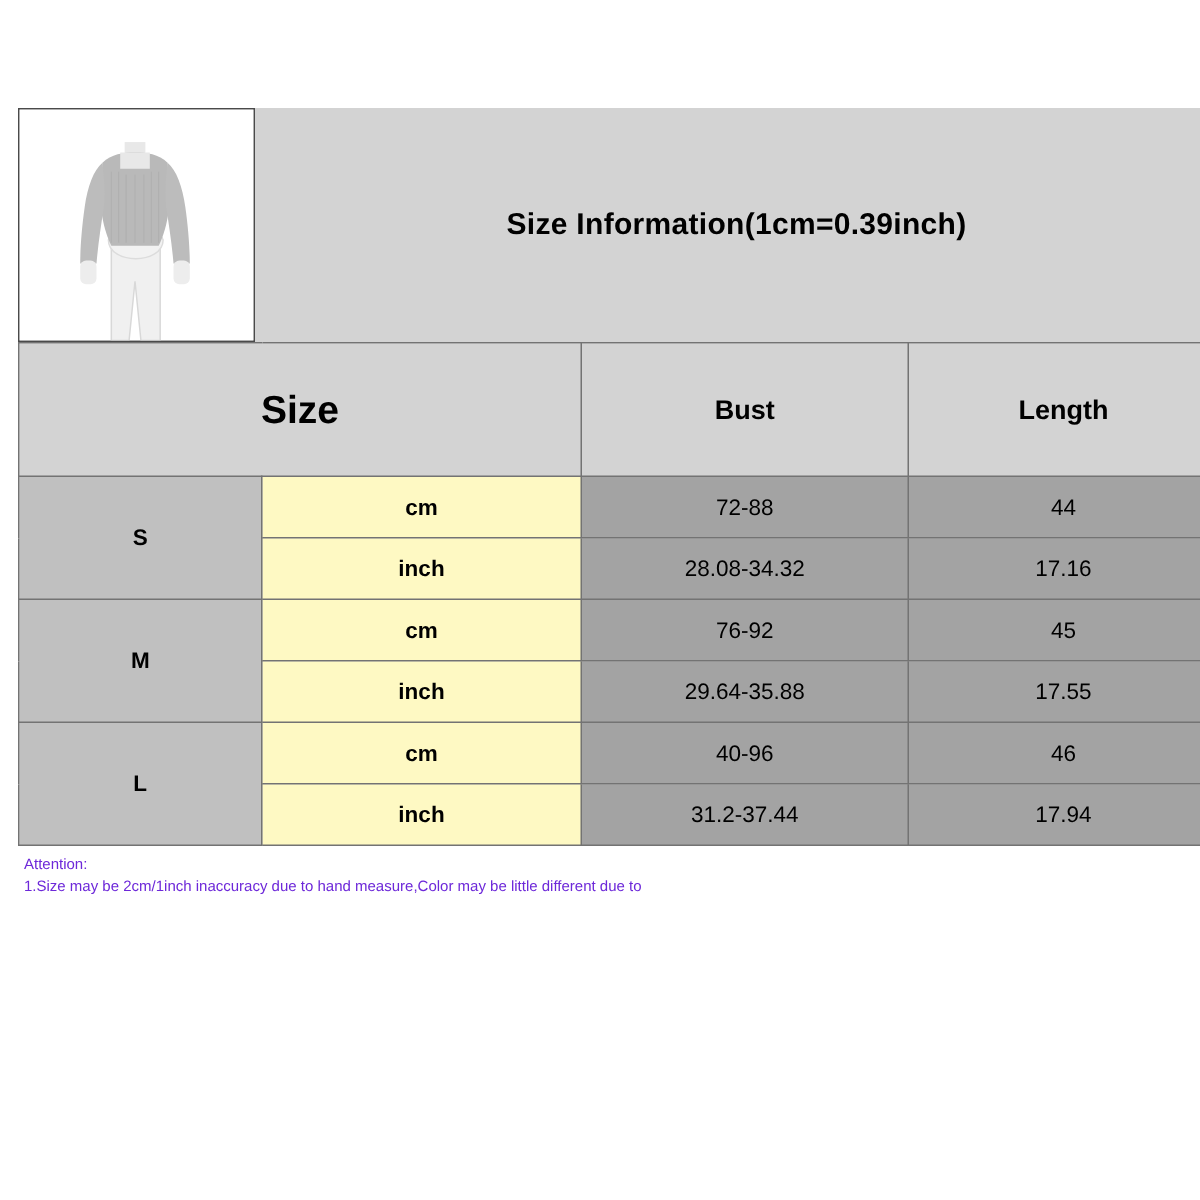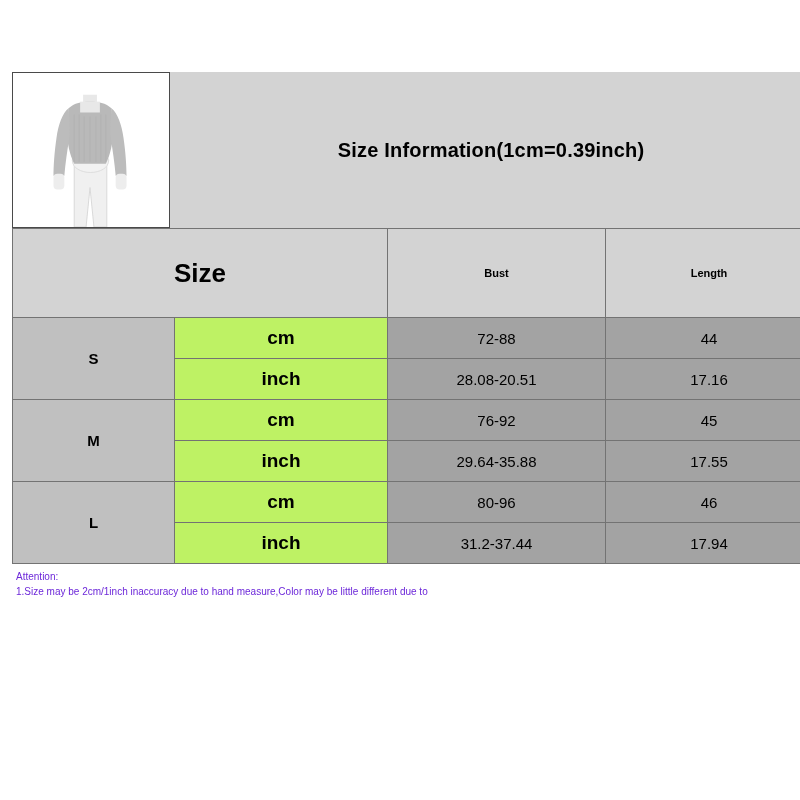--- a/index.html
+++ b/index.html
@@ -76,32 +76,32 @@
 
   .head-row td {
     height: 88px;
     background: #d3d3d3;
   }
   .head-size {
     font-size: 26px;
     font-weight: bold;
   }
   .head-metric {
-    font-size: 11px;
+    font-size: 18px;
     font-weight: bold;
   }
 
   .size-cell {
     background: #c0c0c0;
     font-size: 15px;
     font-weight: bold;
   }
   .unit-cell {
-    background: #bef264;
-    font-size: 19px;
+    background: #fef9c3;
+    font-size: 15px;
     font-weight: bold;
   }
   .val-cell {
     background: #a3a3a3;
     font-size: 15px;
   }
   .data-row td {
     height: 40px;
   }
 
@@ -179,40 +179,40 @@
       </tr>
 
       <tr class="data-row">
         <td rowspan="2" class="size-cell">S</td>
         <td class="unit-cell">cm</td>
         <td class="val-cell">72-88</td>
         <td class="val-cell">44</td>
       </tr>
       <tr class="data-row">
         <td class="unit-cell">inch</td>
-        <td class="val-cell">28.08-20.51</td>
+        <td class="val-cell">28.08-34.32</td>
         <td class="val-cell">17.16</td>
       </tr>
 
       <tr class="data-row">
         <td rowspan="2" class="size-cell">M</td>
         <td class="unit-cell">cm</td>
         <td class="val-cell">76-92</td>
         <td class="val-cell">45</td>
       </tr>
       <tr class="data-row">
         <td class="unit-cell">inch</td>
         <td class="val-cell">29.64-35.88</td>
         <td class="val-cell">17.55</td>
       </tr>
 
       <tr class="data-row">
         <td rowspan="2" class="size-cell">L</td>
         <td class="unit-cell">cm</td>
-        <td class="val-cell">80-96</td>
+        <td class="val-cell">40-96</td>
         <td class="val-cell">46</td>
       </tr>
       <tr class="data-row">
         <td class="unit-cell">inch</td>
         <td class="val-cell">31.2-37.44</td>
         <td class="val-cell">17.94</td>
       </tr>
     </tbody>
   </table>
 

